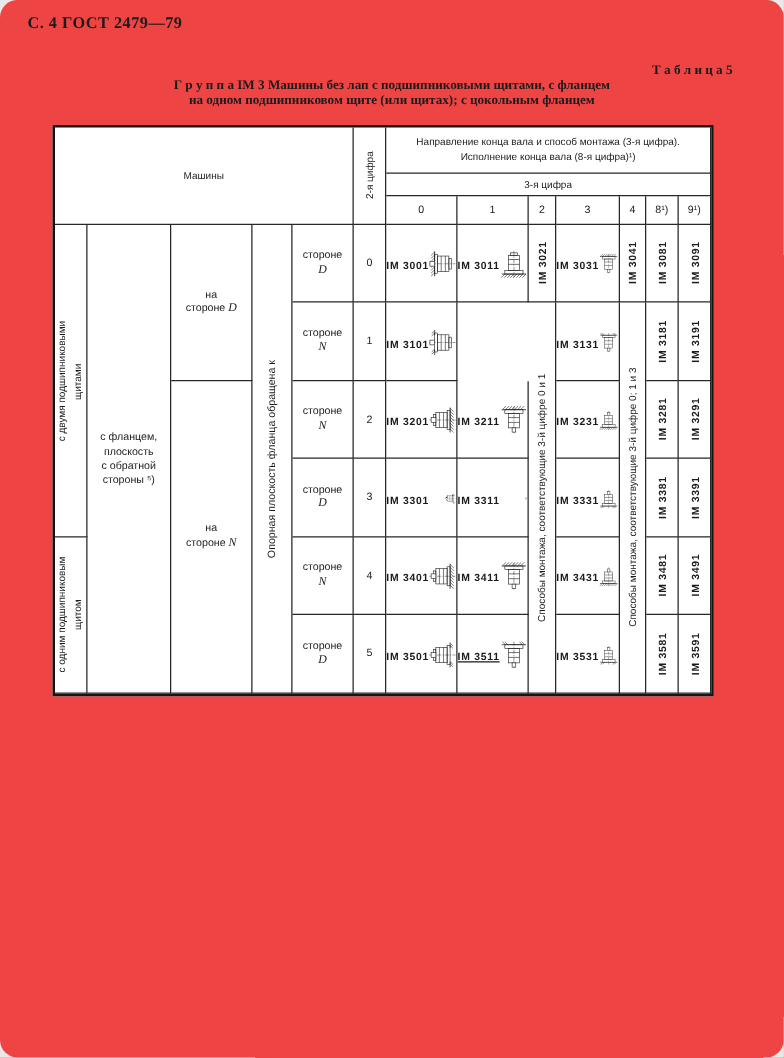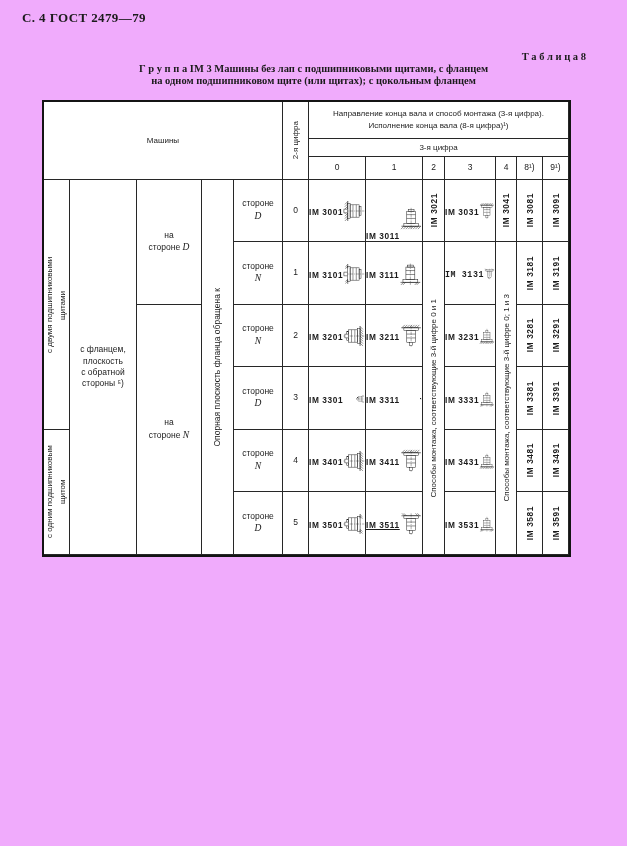--- a/index.html
+++ b/index.html
@@ -1,18 +1,18 @@
 <!DOCTYPE html>
 <html><head>
 <meta charset="utf-8">
 <title>ГОСТ 2479—79 С.4</title>
 <style>
   html,body{margin:0;padding:0;background:#e8e8e8;}
-  .page{position:relative;width:627px;height:846px;background:#f0abfc;overflow:hidden;
-        font-family:"Liberation Sans","DejaVu Sans",sans-serif;color:#1b1b1b;}
+  .page{position:relative;width:627px;height:846px;background:#ef4444;overflow:hidden;
+        font-family:"Liberation Sans","DejaVu Sans",sans-serif;color:#1b1b1b;border-radius:14px;}
   .doc-header{position:absolute;left:22px;top:10px;font-family:"Liberation Serif","DejaVu Serif",serif;
         font-weight:700;font-size:13px;letter-spacing:.4px;white-space:nowrap;}
   .table-label{position:absolute;right:41px;top:51px;font-family:"Liberation Serif","DejaVu Serif",serif;
         font-weight:700;font-size:10.5px;white-space:nowrap;}
   .title{position:absolute;left:0;top:63px;width:627px;text-align:center;
         font-family:Liberation Serif, serif;font-weight:700;font-size:10.5px;line-height:12px;}
   .gtable{position:absolute;left:42px;top:100px;display:grid;background:#fff;
         grid-template-columns:26px 67px 65px 32px 49px 26px 57px 57px 22px 51px 21px 26px 26px;
         grid-template-rows:37px 18px 23px 62px 63px 62px 63px 62px 63px;
         border:2.4px solid #141414;}
@@ -27,21 +27,21 @@
   .dw{flex-direction:row;justify-content:flex-start;padding-top:1px;}
   .it{font-family:"Liberation Serif","DejaVu Serif",serif;font-style:italic;font-size:9.5px;font-weight:400;}
   .mdr{display:block;margin-top:0;}
 </style>
 </head>
 <body>
 
 <div class="page">
 
   <div class="doc-header">С. 4 ГОСТ 2479—79</div>
-  <div class="table-label">Т а б л и ц а  8</div>
+  <div class="table-label">Т а б л и ц а  5</div>
 
   <div class="title">
     <div>Г р у п п а  IM 3   Машины без лап с подшипниковыми щитами, с фланцем</div>
     <div>на одном подшипниковом щите (или щитах); с цокольным фланцем</div>
   </div>
 
   <div class="gtable" id="grid">
 
     <div class="c hdr" style="grid-column:1/6;grid-row:1/4">
       <span>Машины</span>
@@ -147,21 +147,21 @@
             <line x1="10" y1="38" x2="4" y2="44"></line>
             <rect x="10" y="7" width="5" height="32"></rect>
             <rect x="15" y="10" width="19" height="26"></rect>
             <line x1="21" y1="10" x2="21" y2="36"></line>
             <line x1="28" y1="10" x2="28" y2="36"></line>
             <rect x="34" y="14" width="4" height="18"></rect>
             <rect x="2" y="19" width="8" height="8" fill="#fff"></rect>
           </g>
         </svg>
       </div>
-      <div class="c dw" style="grid-area: 4 / 8; align-items: flex-end;">
+      <div class="c dw" style="grid-area: 4 / 8;">
         <div class="iml">IM 3011</div>
         <svg class="mdr" width="46" height="46" viewBox="0 0 46 46">
           <g fill="none" stroke="#1b1b1b" stroke-width="1">
             <line x1="23" y1="2" x2="23" y2="45" stroke-width="0.75" stroke-dasharray="7 2 2 2"></line>
             <line x1="3" y1="40" x2="43" y2="40" stroke-width="1.4"></line>
             <line x1="8" y1="40" x2="2" y2="46"></line>
             <line x1="13" y1="40" x2="7" y2="46"></line>
             <line x1="18" y1="40" x2="12" y2="46"></line>
             <line x1="23" y1="40" x2="17" y2="46"></line>
             <line x1="28" y1="40" x2="22" y2="46"></line>
@@ -231,39 +231,21 @@
             <line x1="10" y1="38" x2="5" y2="43"></line>
             <rect x="10" y="7" width="5" height="32"></rect>
             <rect x="15" y="10" width="19" height="26"></rect>
             <line x1="21" y1="10" x2="21" y2="36"></line>
             <line x1="28" y1="10" x2="28" y2="36"></line>
             <rect x="34" y="14" width="4" height="18"></rect>
             <rect x="2" y="19" width="8" height="8" fill="#fff"></rect>
           </g>
         </svg>
       </div>
-      <div class="c dw" style="grid-area: 5 / 8;">
-        <div class="iml">IM 3111</div>
-        <svg class="mdr" width="46" height="46" viewBox="0 0 46 46">
-          <g fill="none" stroke="#1b1b1b" stroke-width="1">
-            <line x1="23" y1="2" x2="23" y2="45" stroke-width="0.75" stroke-dasharray="7 2 2 2"></line>
-            <line x1="3" y1="40" x2="43" y2="40" stroke-width="1.2"></line>
-            <line x1="9" y1="40" x2="4" y2="45"></line>
-            <line x1="13" y1="40" x2="8" y2="45"></line>
-            <line x1="37" y1="40" x2="32" y2="45"></line>
-            <line x1="41" y1="40" x2="36" y2="45"></line>
-            <rect x="8" y="34" width="30" height="6"></rect>
-            <rect x="14" y="9" width="18" height="25"></rect>
-            <line x1="14" y1="16" x2="32" y2="16"></line>
-            <line x1="14" y1="24" x2="32" y2="24"></line>
-            <rect x="17" y="5" width="12" height="4"></rect>
-          </g>
-        </svg>
-      </div>
-      <div class="c dw" style="grid-area: 5 / 10; font-family: Liberation Mono, monospace;">
+      <div class="c dw" style="grid-area: 5 / 10;">
         <div class="iml">IM 3131</div>
         <svg class="mdr" width="46" height="46" viewBox="0 0 46 46">
           <g fill="none" stroke="#1b1b1b" stroke-width="1">
             <line x1="23" y1="1" x2="23" y2="45" stroke-width="0.75" stroke-dasharray="7 2 2 2"></line>
             <line x1="3" y1="6" x2="43" y2="6" stroke-width="1.2"></line>
             <line x1="9" y1="6" x2="4" y2="1"></line>
             <line x1="13" y1="6" x2="8" y2="1"></line>
             <line x1="37" y1="6" x2="32" y2="1"></line>
             <line x1="41" y1="6" x2="36" y2="1"></line>
             <rect x="8" y="6" width="30" height="6"></rect>

